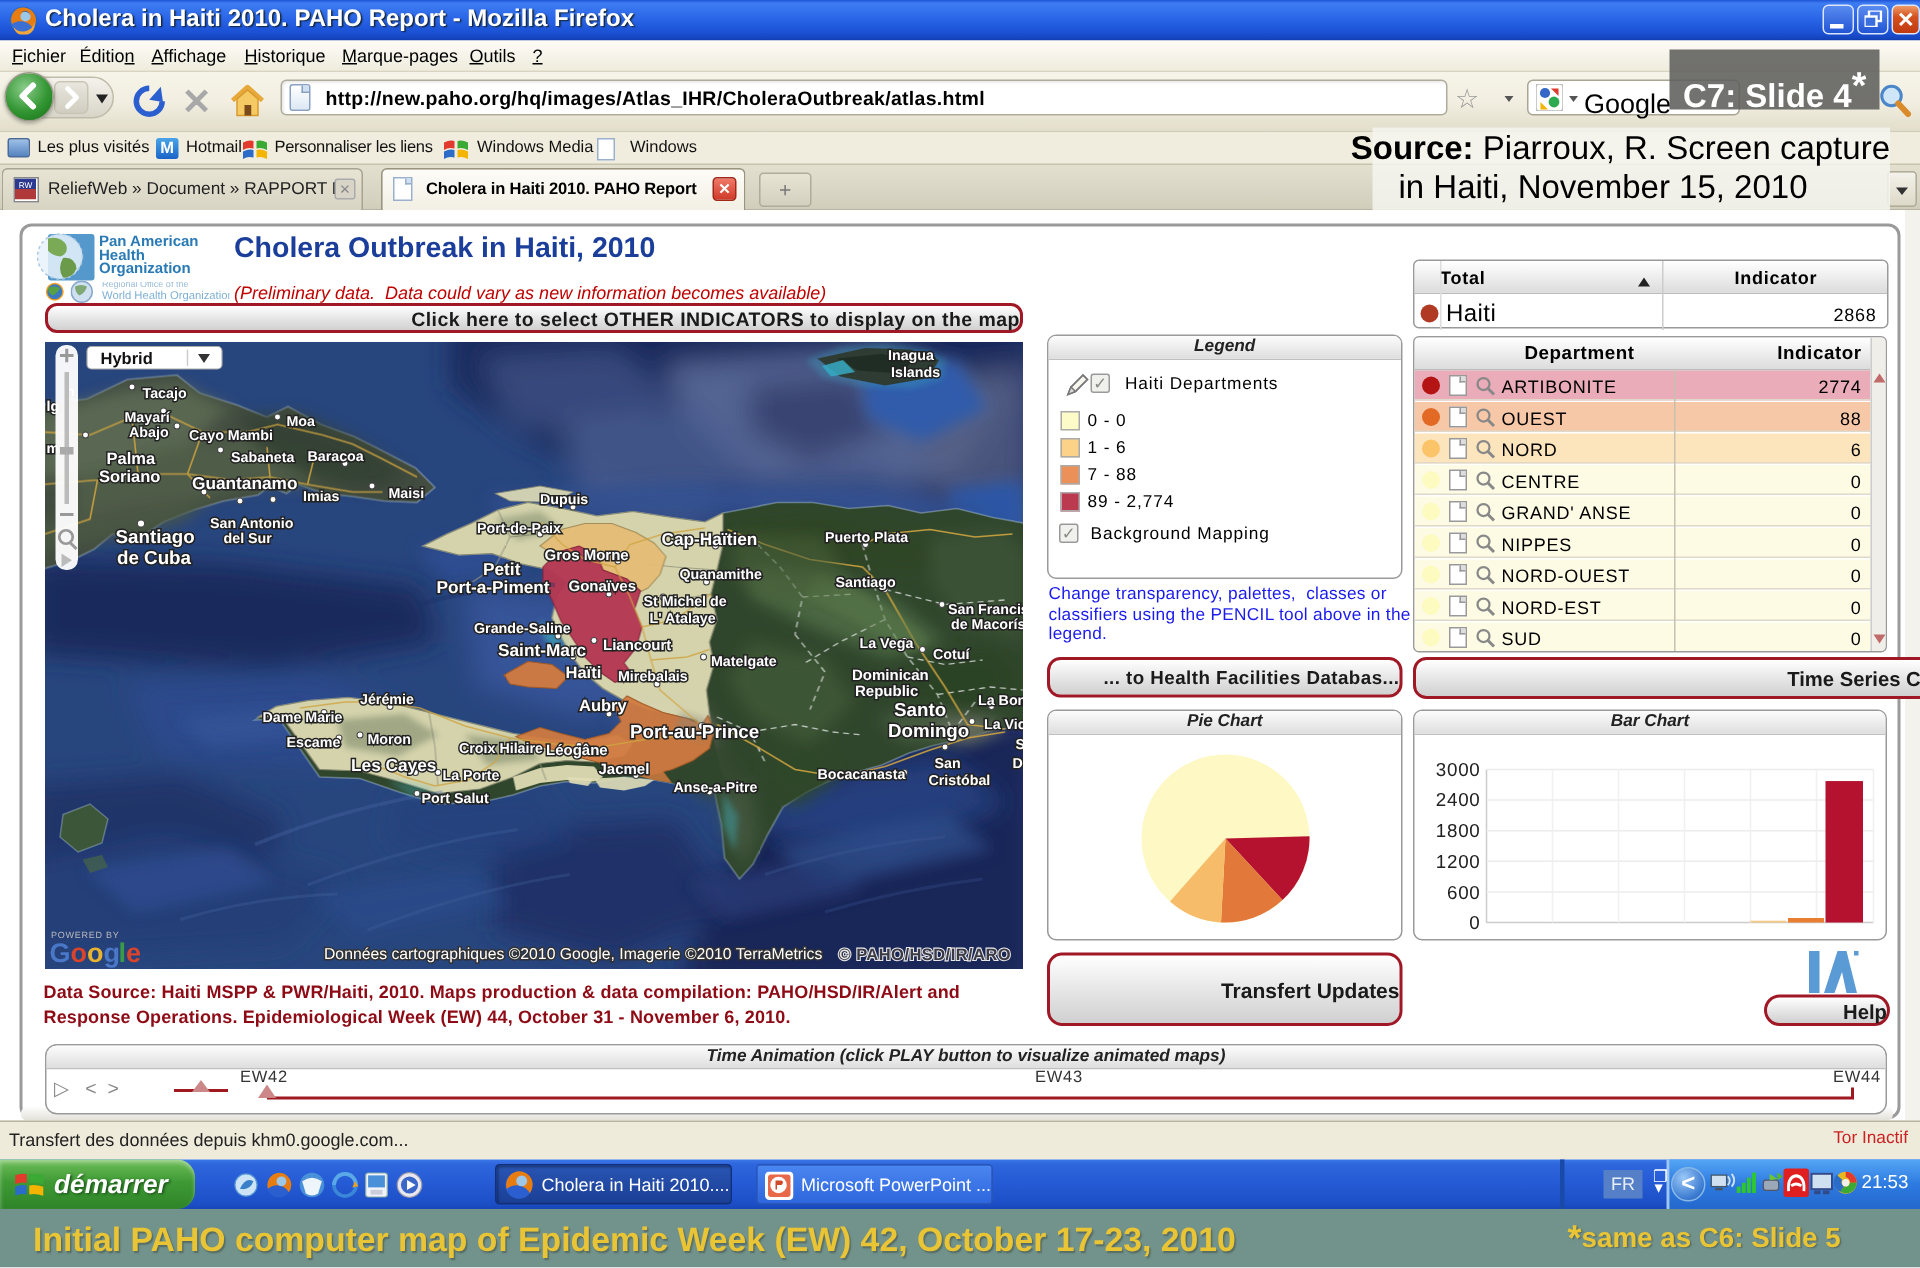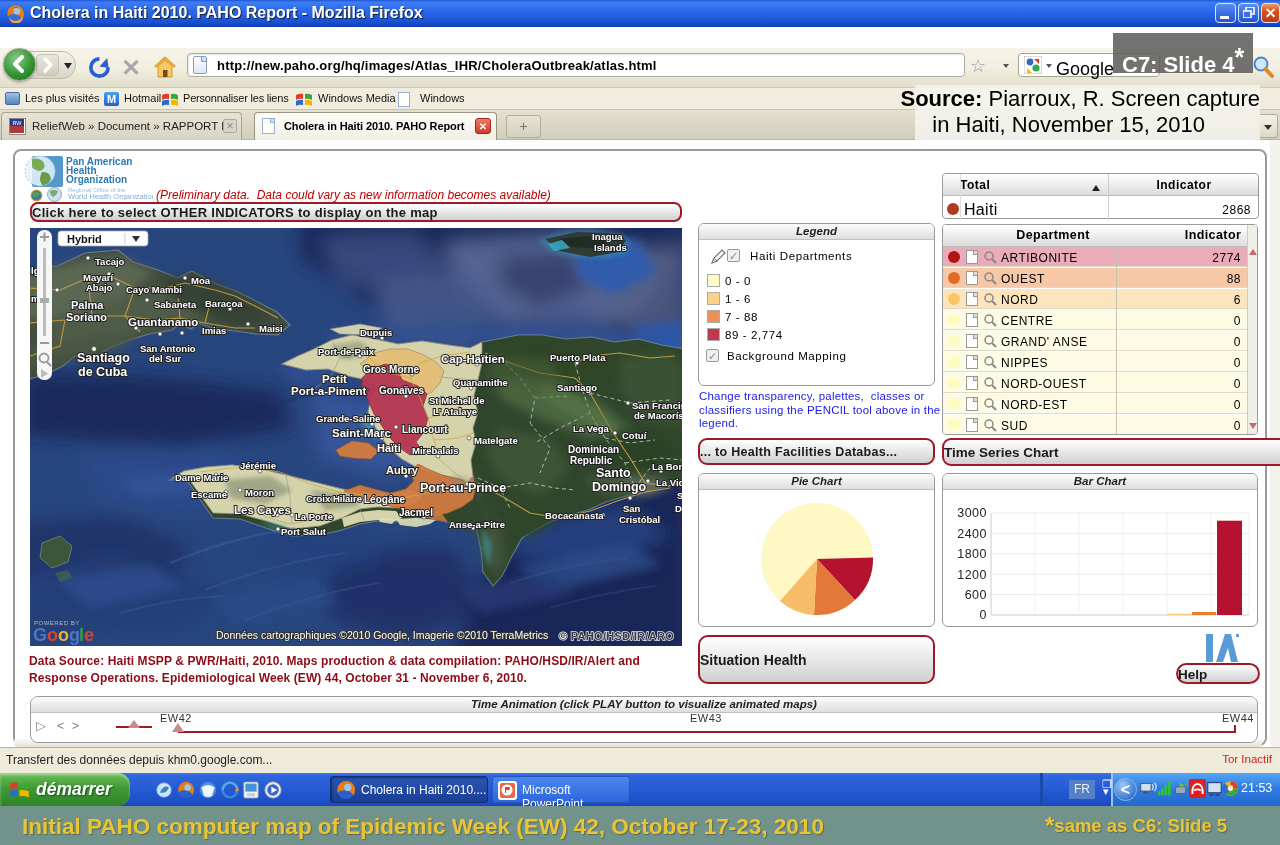--- a/index.html
+++ b/index.html
@@ -21,21 +21,21 @@
 
 #tabbar{left:0;top:110px;width:1280px;height:30px;background:linear-gradient(#e4e0d0,#d2cebc);border-bottom:1px solid #b8b4a0}
 .tab{position:absolute;top:112px;height:28px;border:1px solid #a8a492;border-bottom:none;border-radius:4px 4px 0 0;font-size:12px;white-space:nowrap;overflow:hidden}
 
 #content{left:0;top:140px;width:1280px;height:607px;background:#fff}
 #pagebox{left:13px;top:9px;width:1254px;height:597px;border:2px solid #9a9a9a;border-radius:8px;background:#fff}
 
 .h-title{color:#1b3e9b;font-weight:bold;font-size:19px;letter-spacing:0px}
 .h-ind{color:#a50d1e;font-weight:bold;font-size:13.5px}
 .h-prelim{color:#c00000;font-style:italic;font-size:12px}
-.redbtn{position:absolute;border:2px solid #a01825;border-radius:8px;background:linear-gradient(#ffffff,#e2e2e2 60%,#d0d0d0);text-align:left;font-weight:bold;color:#1a1a1a}
+.redbtn{position:absolute;border:2px solid #a01825;border-radius:8px;background:linear-gradient(#ffffff,#e2e2e2 60%,#d0d0d0);text-align:right;font-weight:bold;color:#1a1a1a}
 .panel{position:absolute;border:1px solid #9a9a9a;border-radius:6px;background:#fff}
 .phead{height:16px;background:linear-gradient(#fcfcfc,#dedede);border-bottom:1px solid #c0c0c0;border-radius:5px 5px 0 0;text-align:center;font-weight:bold;font-style:italic;font-size:11.5px;color:#222;line-height:15px}
 
 #statusbar{left:0;top:747px;width:1280px;height:26px;background:#eeebdb;border-top:1px solid #b8b4a2;font-size:12px;color:#222}
 
 #taskbar{left:0;top:773px;width:1280px;height:33px;background:linear-gradient(#3b77e8 0%,#2e66dd 10%,#245ad4 50%,#1c4fc6 90%,#1746b8 100%)}
 #caption{left:0;top:806px;width:1280px;height:39px;background:#72938c}
 .capt{color:#e9c435;font-weight:bold;font-size:22.5px;text-shadow:1px 1px 1px rgba(60,70,60,.5)}
 </style></head>
 <body>
@@ -53,20 +53,29 @@
 <div class="abs" id="titletext">Cholera in Haiti 2010. PAHO Report - Mozilla Firefox</div>
 <div class="abs winbtn" style="left:1215px;background:linear-gradient(#5a8bf0,#2255d5)">
       <span style="position:absolute;left:4px;bottom:3px;width:9px;height:3px;background:#fff"></span>
     </div>
 <div class="abs winbtn" style="left:1238px;background:linear-gradient(#5a8bf0,#2255d5)"><svg width="12" height="11" style="margin-top:3px" viewBox="0 0 12 11">
         <rect x="3" y="0" width="8" height="7" fill="none" stroke="#fff" stroke-width="1.6"></rect>
         <rect x="0" y="4" width="8" height="7" fill="#3b6fe0" stroke="#fff" stroke-width="1.6"></rect>
       </svg></div>
 <div class="abs winbtn" style="left:1261px;width:19px;background:linear-gradient(#ef9a67,#d4511e 40%,#c03a10)"><b style="font-size:14px">✕</b></div>
 
+<div class="abs" id="menubar">
+<span style="left:8px"><u>F</u>ichier</span>
+      <span style="left:53px">Éditio<u>n</u></span>
+      <span style="left:101px"><u>A</u>ffichage</span>
+      <span style="left:163px"><u>H</u>istorique</span>
+      <span style="left:228px"><u>M</u>arque-pages</span>
+      <span style="left:313px"><u>O</u>utils</span>
+      <span style="left:355px"><u>?</u></span>
+</div>
 
 <div class="abs" id="navbar"></div>
 <div class="abs" style="left:22px;top:51px;width:54px;height:28px;background:linear-gradient(#f4f2ec,#d8d5c8);border:1px solid #c0bcaa;border-radius:4px 14px 14px 4px"></div>
 <div class="abs" style="left:36px;top:54px;width:23px;height:22px;background:linear-gradient(#e8e6de,#d0cdc0);border:1px solid #c8c4b4;border-radius:4px"><svg width="21" height="20" viewBox="0 0 21 20">
         <path d="M8 4 L14 10 L8 16" stroke="#fff" stroke-width="3.2" fill="none" stroke-linecap="round" stroke-linejoin="round"></path>
       </svg></div>
 <div class="abs" style="left:64px;top:63px;width:0;height:0;border-top:6px solid #222;border-left:4.5px solid transparent;border-right:4.5px solid transparent"></div>
 <div class="abs" style="left:3px;top:48px;width:33px;height:33px;border-radius:50%;background:radial-gradient(circle at 40% 32%,#8acc8a,#339633 55%,#156f15);border:1.5px solid #9a9a8a;box-shadow:0 1px 3px rgba(0,0,0,.35)"><svg width="30" height="30" viewBox="0 0 30 30">
         <path d="M18 8 L11 15 L18 22" stroke="#fff" stroke-width="4" fill="none" stroke-linecap="round" stroke-linejoin="round"></path>
       </svg></div>
@@ -166,20 +175,21 @@
           <circle cx="6.5" cy="6.5" r="6" fill="#f0a020"></circle>
           <circle cx="6.5" cy="6.5" r="5" fill="#3a78c0"></circle>
           <path d="M2 4 Q6 2 10 4 Q8 8 5 9 Q2 7 2 4z" fill="#57a044"></path>
         </svg></div>
 <div class="abs" style="left:47px;top:47px;width:15px;height:15px"><svg width="15" height="15" viewBox="0 0 15 15">
           <circle cx="7.5" cy="7.5" r="7" fill="#cfe0f0"></circle>
           <path d="M3 4 Q7 2 11 4 Q10 8 6 10 Q3 8 3 4z" fill="#6a9a55" opacity=".8"></path>
           <circle cx="7.5" cy="7.5" r="7" fill="none" stroke="#88a8c8"></circle>
         </svg></div>
 <div class="abs" style="left:68px;top:48px;color:#9abcd8;font-size:6px;line-height:5.5px;width:85px;overflow:hidden;white-space:nowrap">Regional Office of the<br><span style="font-size:7.5px;color:#7fb0d4">World Health Organization</span></div>
+<div class="abs h-title" style="left:156px;top:15px">Cholera Outbreak in Haiti, 2010</div>
 <div class="abs h-prelim" style="left:156px;top:48px">(Preliminary data.&nbsp; Data could vary as new information becomes available)</div>
 <div class="redbtn" style="left:30px;top:62px;width:652px;height:20px;font-size:13px;line-height:18px;letter-spacing:.3px">Click here to select OTHER INDICATORS to display on the map</div>
 
 <div class="abs" id="mapbox" style="left:30px;top:88px;width:652px;height:418px;background:#26427e;overflow:hidden"><svg width="652" height="418" viewBox="0 0 652 418" font-family="Liberation Sans, sans-serif">
 <defs>
 <filter id="bl9" x="-40%" y="-40%" width="180%" height="180%">
               <feGaussianBlur stdDeviation="9"></feGaussianBlur>
             </filter>
 <filter id="bl5" x="-40%" y="-40%" width="180%" height="180%">
               <feGaussianBlur stdDeviation="5"></feGaussianBlur>
@@ -498,21 +508,21 @@
 <div class="redbtn" style="left:698px;top:298px;width:237px;height:27px;font-size:12.5px;line-height:24px;border-radius:9px;letter-spacing:.3px">... to Health Facilities Databas...</div>
 <div class="panel" style="left:698px;top:333px;width:237px;height:154px">
   <div class="phead">Pie Chart</div>
   <svg class="abs" style="left:0;top:17px" width="235" height="134" viewBox="0 0 235 134">
     <circle cx="118" cy="68" r="56" fill="#fdf8c4"></circle>
     <path d="M118 68 L174 66.5 A56 56 0 0 1 156 109 z" fill="#b51230"></path>
     <path d="M118 68 L156 109 A56 56 0 0 1 115 124 z" fill="#e2793a"></path>
     <path d="M118 68 L115 124 A56 56 0 0 1 81 110 z" fill="#f7bc6a"></path>
   </svg>
 </div>
-<div class="redbtn" style="left:698px;top:495px;width:237px;height:49px;font-size:14px;line-height:46px;border-radius:10px">Situation Health</div>
+<div class="redbtn" style="left:698px;top:495px;width:237px;height:49px;font-size:14px;line-height:46px;border-radius:10px">Transfert Updates</div>
 
 <div class="panel" style="left:942px;top:33px;width:317px;height:46px;border-radius:4px">
   <div class="abs" style="left:0;top:0;width:100%;height:22px;background:linear-gradient(#fff,#dcdcdc);border-bottom:1px solid #bbb;border-radius:4px 4px 0 0"></div>
   <div class="abs" style="left:17px;top:4px;width:133px;text-align:left;font-weight:bold;font-size:12px;letter-spacing:.5px">Total</div>
   <div class="abs" style="left:149px;top:11px;width:0;height:0;border-bottom:6px solid #222;border-left:4px solid transparent;border-right:4px solid transparent"></div>
   <div class="abs" style="left:165px;top:4px;width:152px;text-align:center;font-weight:bold;font-size:12px;letter-spacing:.5px">Indicator</div>
   <div class="abs" style="left:165px;top:0;width:1px;height:46px;background:#ccc"></div>
   <div class="abs" style="left:17px;top:0px;width:1px;height:46px;background:#ddd"></div>
   <div class="abs" style="left:4px;top:29px;width:12px;height:12px;border-radius:50%;background:#b03a24"></div>
   <div class="abs" style="left:21px;top:27px;font-size:16px;letter-spacing:.3px">Haiti</div>
@@ -714,21 +724,21 @@
       </svg>
 </div>
 <div class="abs" style="left:330px;top:776px;width:158px;height:27px;background:linear-gradient(#2a55b4,#1a3f95);border-radius:3px;border:1px solid #12307a;box-shadow:inset 1px 1px 2px rgba(0,0,0,.4)">
       <svg style="position:absolute;left:5px;top:3px" width="20" height="20" viewBox="0 0 22 22">
         <circle cx="11" cy="11" r="10" fill="#2b5fd0"></circle>
         <path d="M2 14 A10 10 0 0 1 11 1 A10 10 0 0 1 21 10 A11 11 0 0 1 19 17 A11 11 0 0 0 2 14z" fill="#e77d11"></path>
         <circle cx="13" cy="8" r="4" fill="#9cc7e8"></circle>
       </svg>
       <span style="position:absolute;left:30px;top:6px;color:#fff;font-size:12px">Cholera in Haiti 2010....</span>
     </div>
-<div class="abs" style="left:492px;top:776px;width:138px;height:27px;background:linear-gradient(#4a86f0,#2e66dd);border-radius:3px;border:1px solid #2a55b8">
+<div class="abs" style="left:504px;top:776px;width:158px;height:27px;background:linear-gradient(#4a86f0,#2e66dd);border-radius:3px;border:1px solid #2a55b8">
       <svg style="position:absolute;left:5px;top:4px" width="19" height="19" viewBox="0 0 19 19">
         <rect x="0" y="0" width="19" height="19" rx="3" fill="#fff"></rect>
         <rect x="2" y="2" width="15" height="15" rx="2" fill="#e8694a"></rect>
         <circle cx="9" cy="9" r="5.5" fill="#fff"></circle>
         <path d="M7 6 L11 6 Q13 7 11 9 L8 9 L8 12 L7 12z" fill="#d04a2a"></path>
       </svg>
       <span style="position:absolute;left:29px;top:6px;color:#fff;font-size:12px">Microsoft PowerPoint ...</span>
     </div>
 
 <div class="abs" style="left:1113px;top:773px;width:167px;height:33px;background:linear-gradient(#55a5f5,#2d7ae0 50%,#2468cc)"></div>

